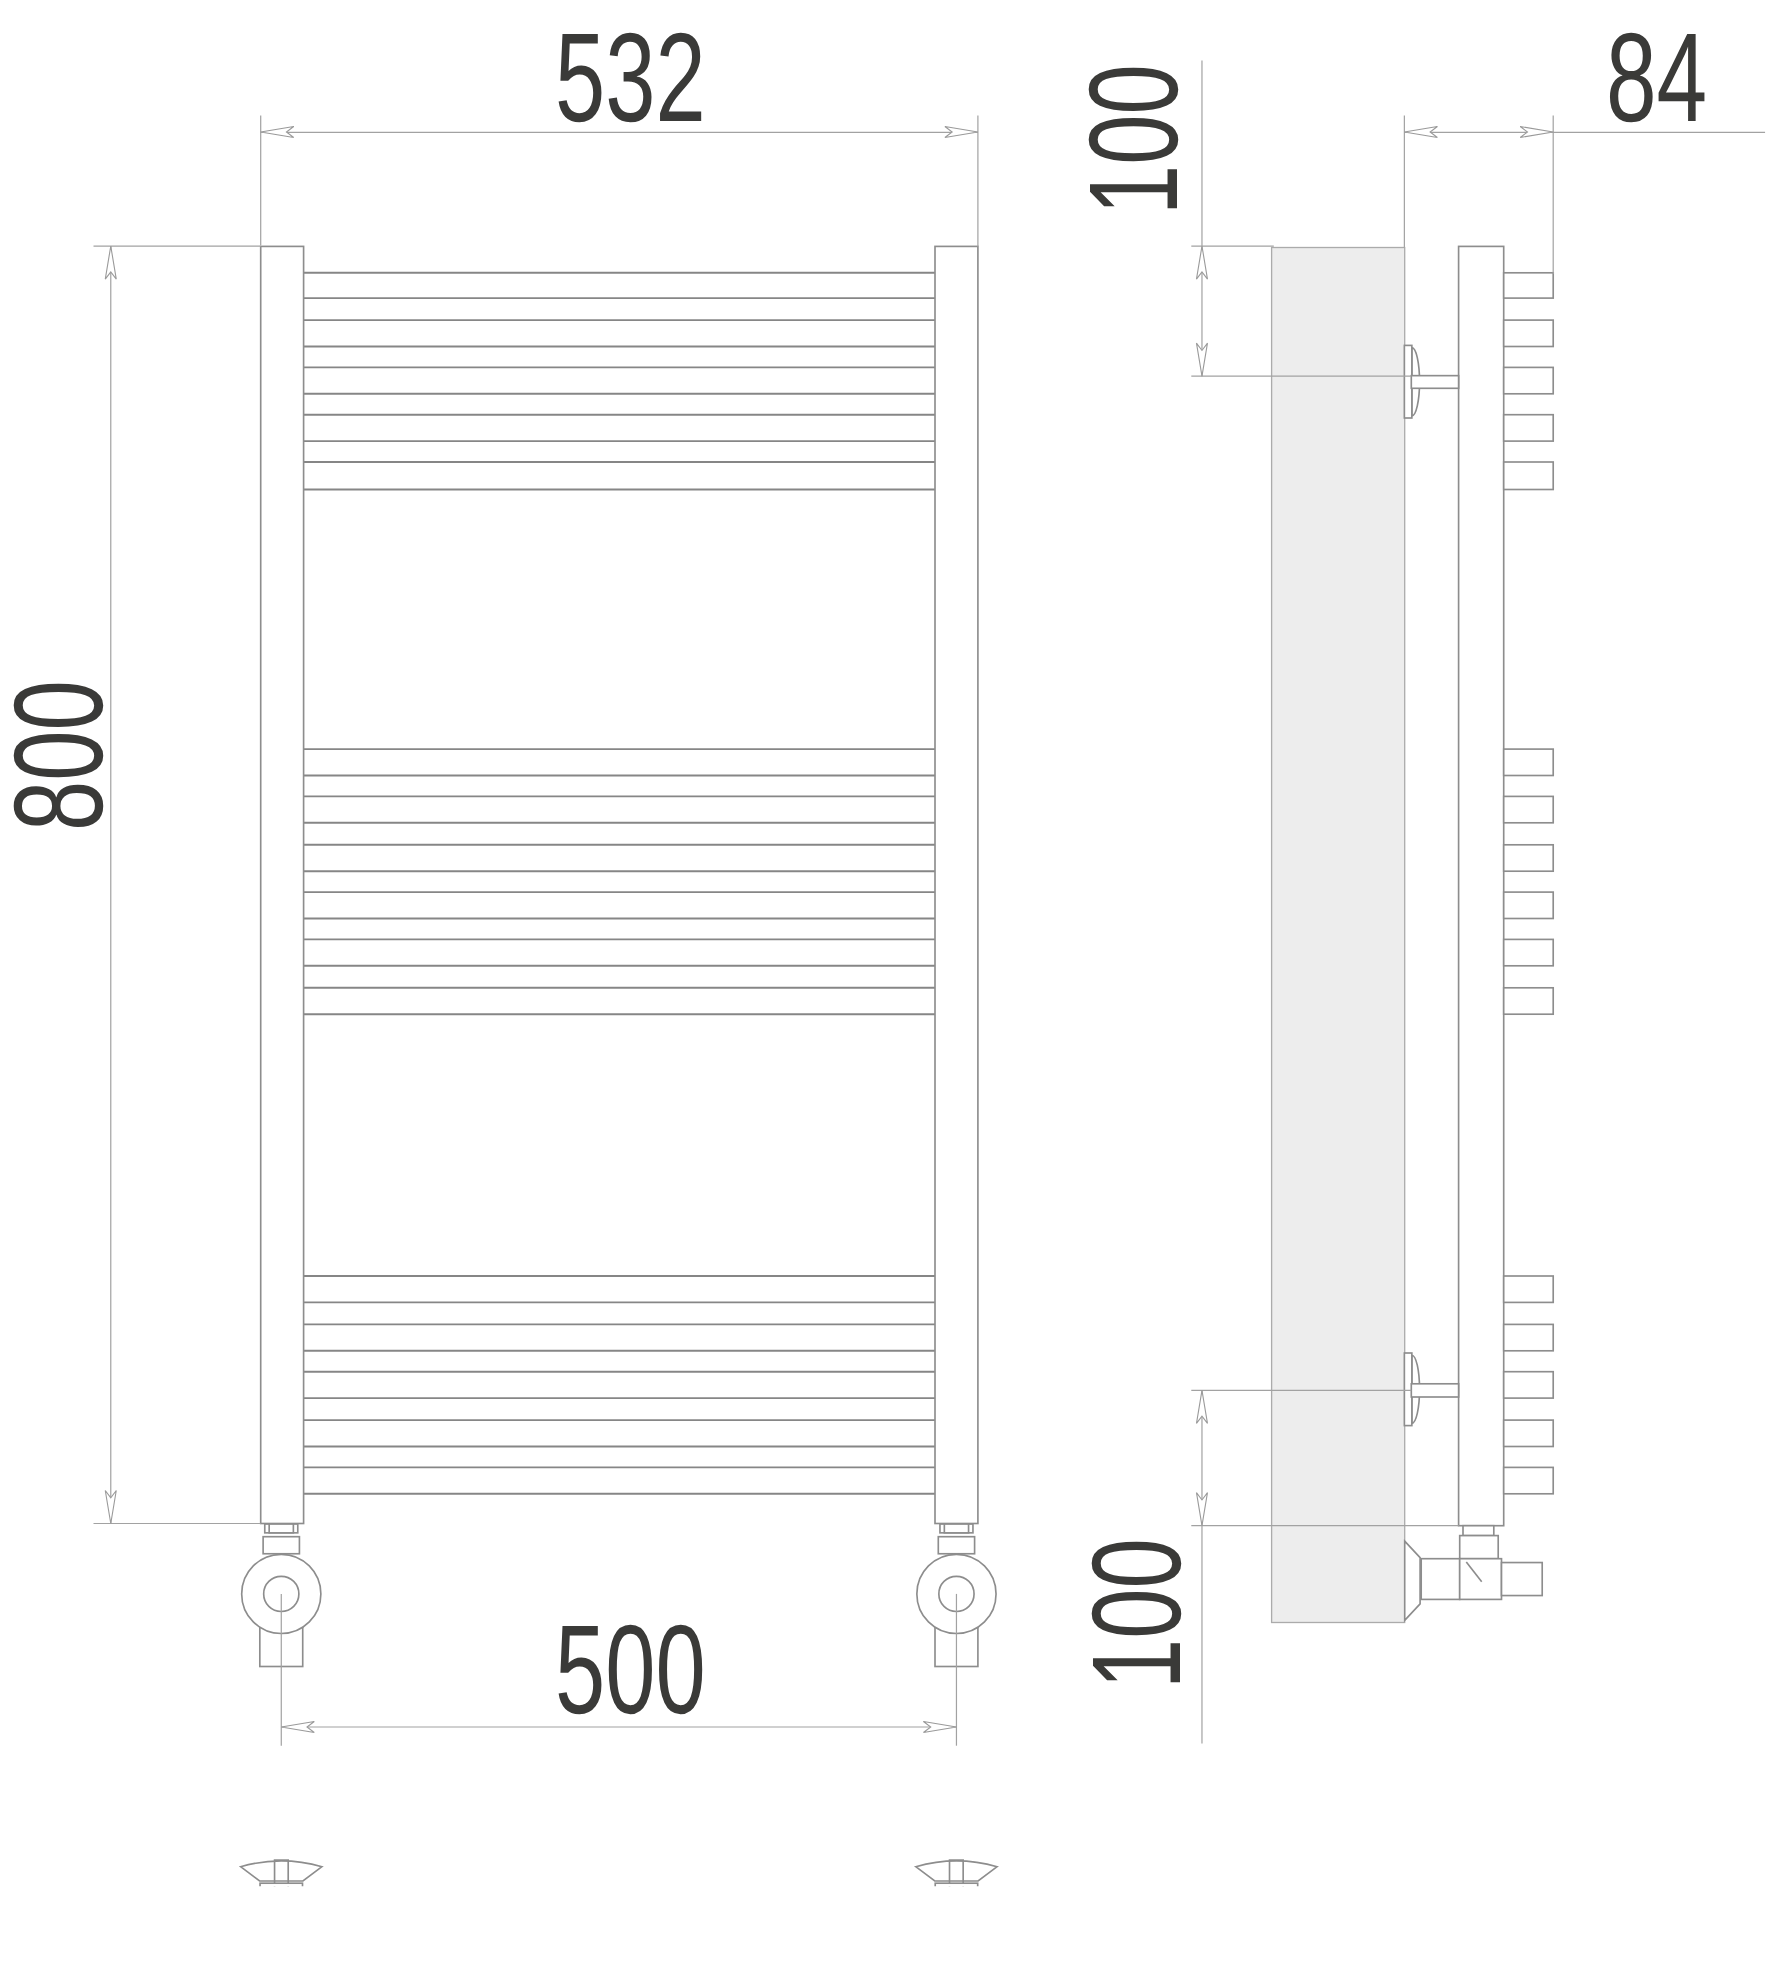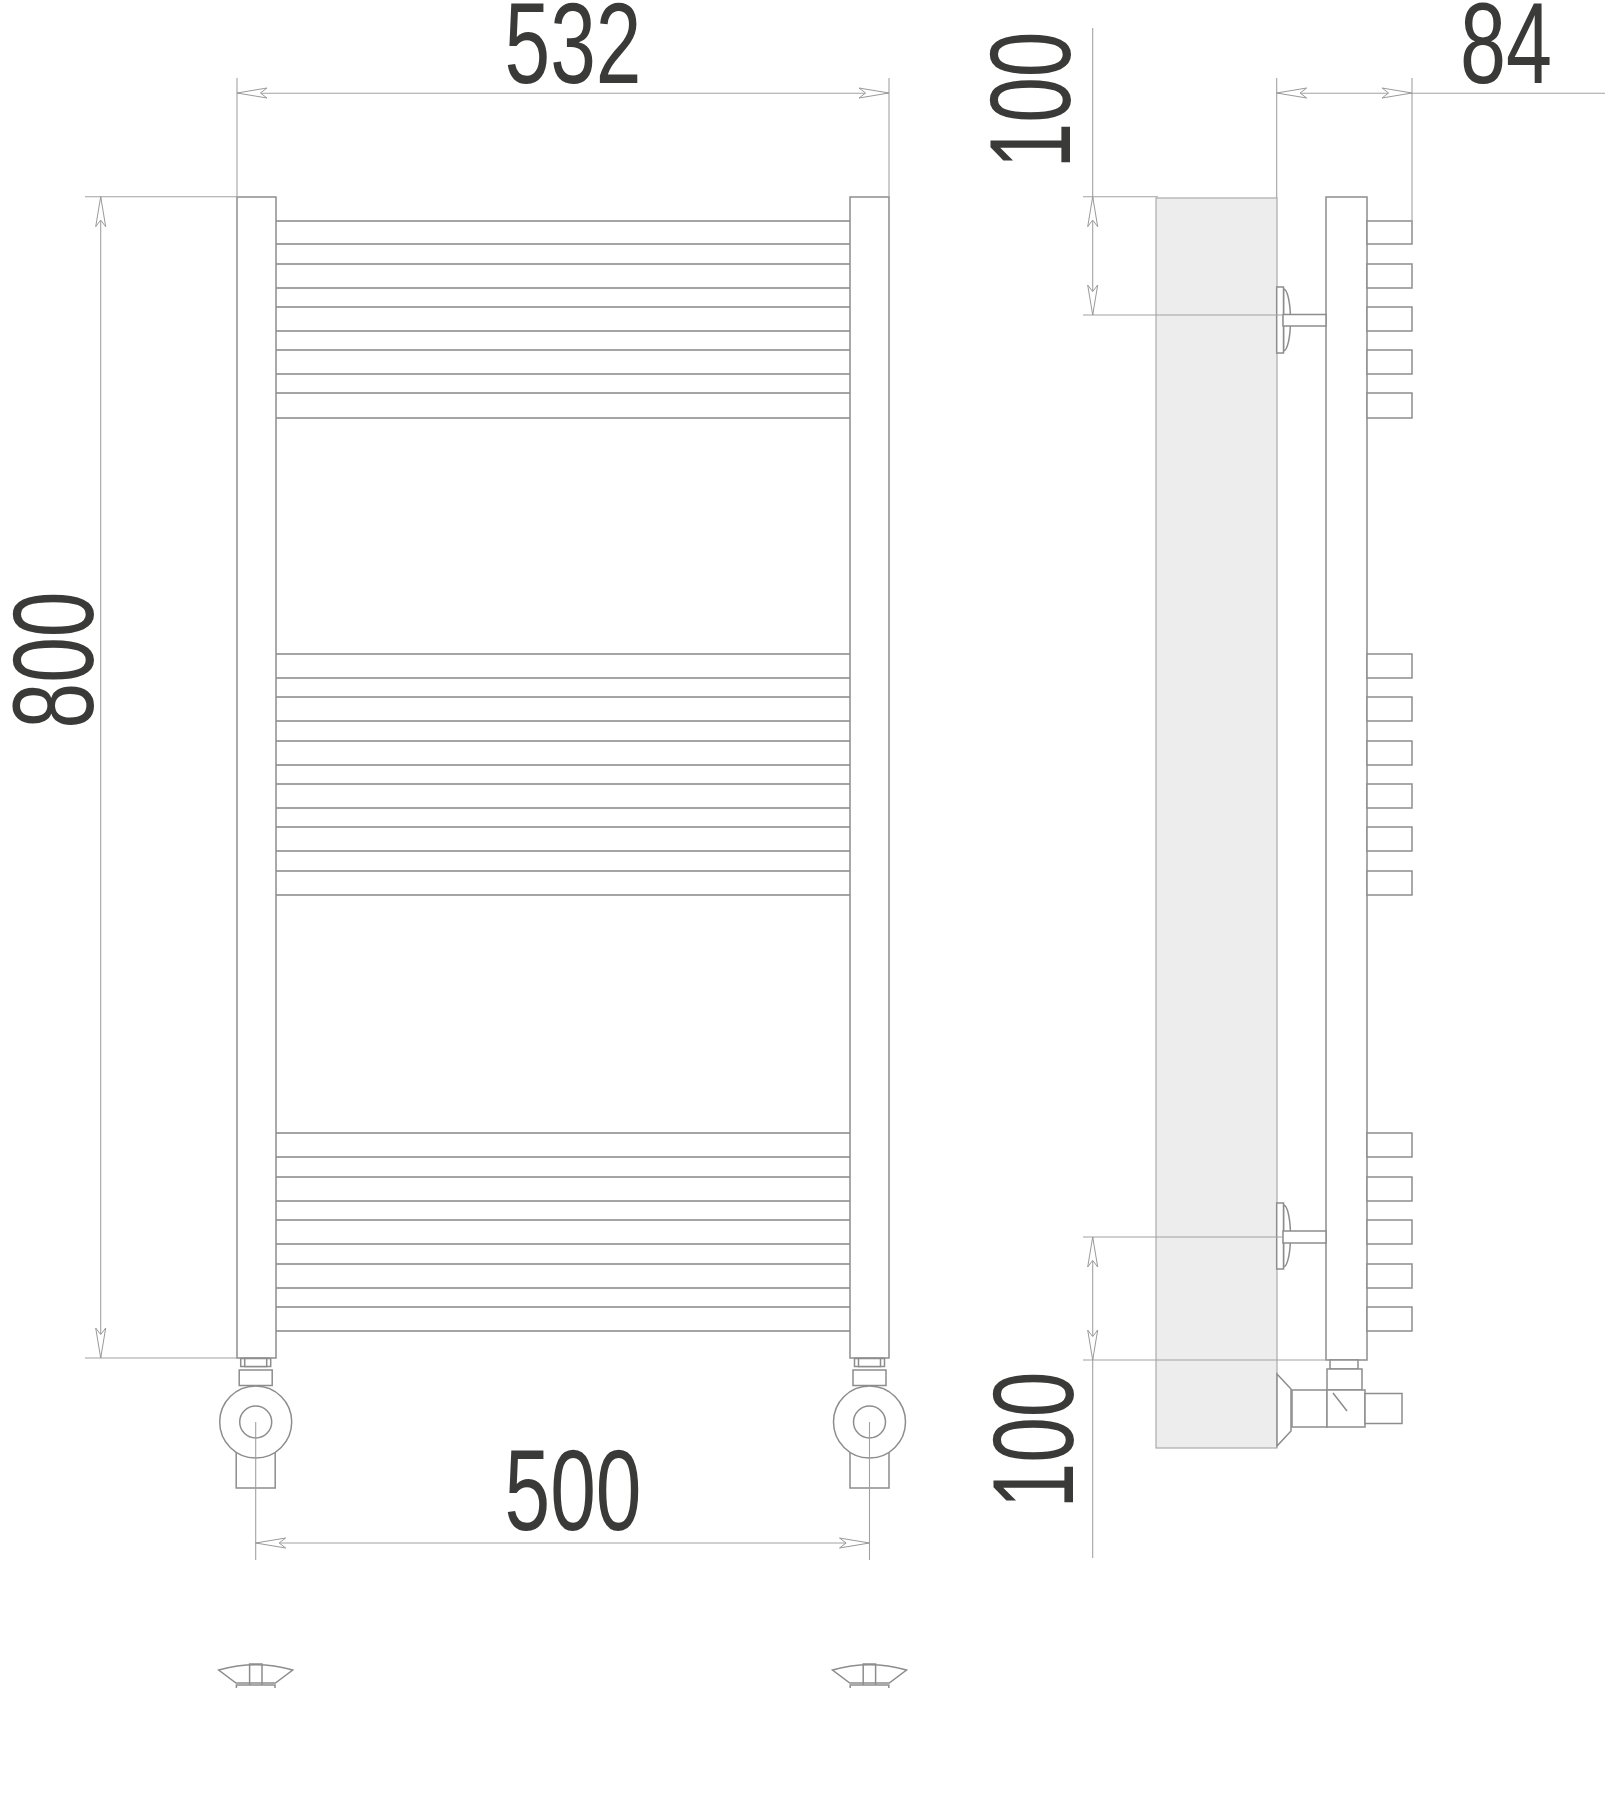--- a/index.html
+++ b/index.html
@@ -1,17 +1,17 @@
 <!DOCTYPE html>
 <html><head>
 <meta charset="utf-8">
 <style>
   html,body{margin:0;padding:0;background:#fff;}
   #stage{position:relative;width:1605px;height:1688px;background:#fff;overflow:hidden;
-         font-family:"Liberation Sans", sans-serif;}
+         font-family:"Liberation Sans", sans-serif;margin-top:27px;}
   svg{display:block}
   
   .geo{stroke:#8d8d8d;stroke-width:1.5;fill:#ffffff;}
   .geon{stroke:#8d8d8d;stroke-width:1.5;fill:none;}
   .rung{stroke:#868686;stroke-width:1.7;}
   .wall{fill:#ededed;stroke:#ababab;stroke-width:1.2;}
   
   .dim{stroke:#a2a2a2;stroke-width:1.1;fill:none;}
   .ah{fill:#ffffff;stroke:#9a9a9a;stroke-width:1;}
   

